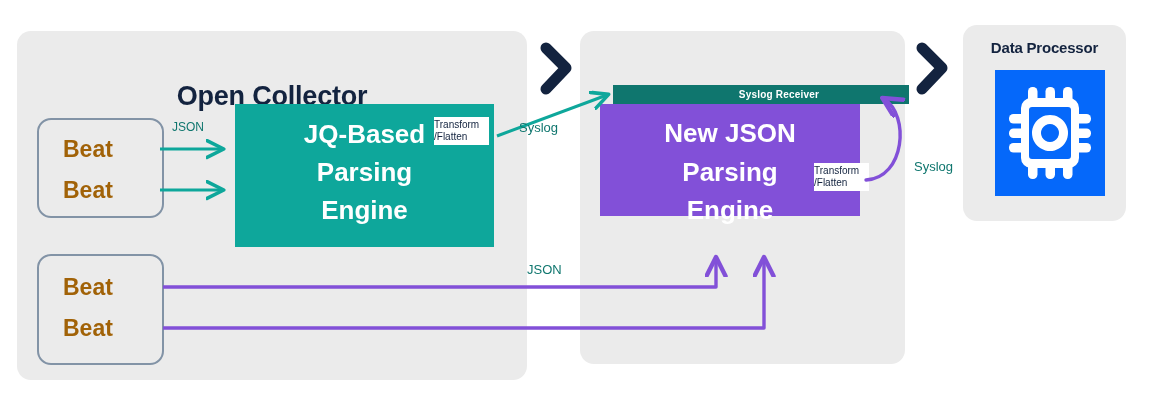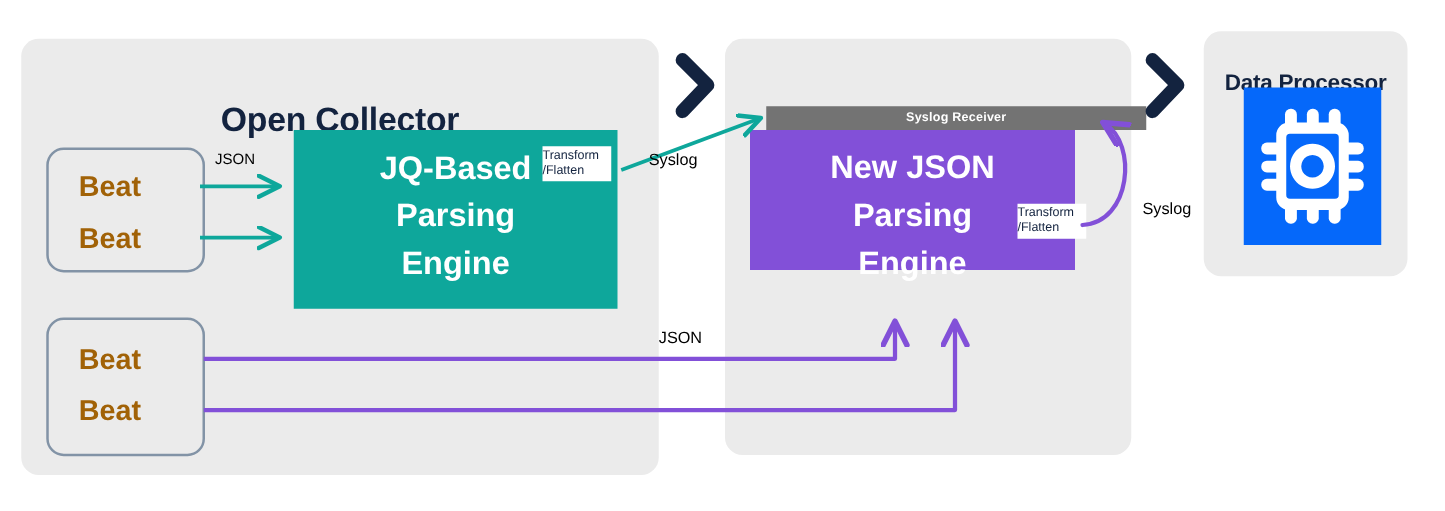--- a/index.html
+++ b/index.html
@@ -32,21 +32,21 @@
     position: absolute;
     width: 100%;
     text-align: center;
     color: #13233f;
     font-weight: bold;
     letter-spacing: -0.2px;
     white-space: nowrap;
   }
   #panel-open-collector .panel-title { top: 50px; font-size: 27px; }
   #panel-system-monitor .panel-title { top: 50px; font-size: 26px; }
-  #panel-data-processor .panel-title { top: 31px; font-size: 18px; }
+  #panel-data-processor .panel-title { top: 14px; font-size: 15px; }
 
   
   .beat-group {
     position: absolute;
     border: 2.5px solid #8293a6;
     border-radius: 14px;
     box-sizing: border-box;
   }
   #beat-group-top    { left: 37px; top: 118px; width: 127px; height: 100px; }
   #beat-group-bottom { left: 37px; top: 254px; width: 127px; height: 111px; }
@@ -82,29 +82,30 @@
     font-size: 26px;
     line-height: 38px;
     white-space: nowrap;
   }
   #engine-jq .engine-text      { top: 11px; }
   #engine-newjson .engine-text { top: 10px; }
 
   
   #syslog-receiver-bar {
     position: absolute;
-    left: 613px; top: 85px; width: 304px; height: 19px;
-    background: #737373;
+    left: 613px; top: 85px; width: 260px; height: 19px;
+    background: #0f766e;
     color: #ffffff;
     font-size: 10px;
     font-weight: bold;
     display: flex;
     align-items: center;
     justify-content: center;
     letter-spacing: 0.2px;
+    padding-left: 36px;
   }
 
   
   .transform-chip {
     position: absolute;
     background: #ffffff;
     color: #13233f;
     font-size: 10px;
     line-height: 11.5px;
     padding: 2px 3px 3px 0;
@@ -118,21 +119,21 @@
   #dp-icon-box {
     position: absolute;
     left: 995px; top: 70px; width: 110px; height: 126px;
     background: #0568fa;
   }
   #dp-icon-box svg { display: block; }
 
   
   .edge-label {
     position: absolute;
-    color: #000000;
+    color: #0f766e;
     font-size: 13px;
     white-space: nowrap;
   }
   #label-json-top    { left: 172px; top: 120px; font-size: 12px; }
   #label-syslog-left { left: 519px; top: 120px; }
   #label-syslog-right{ left: 914px; top: 159px; }
   #label-json-bottom { left: 527px; top: 262px; }
 
   
   #edges {

